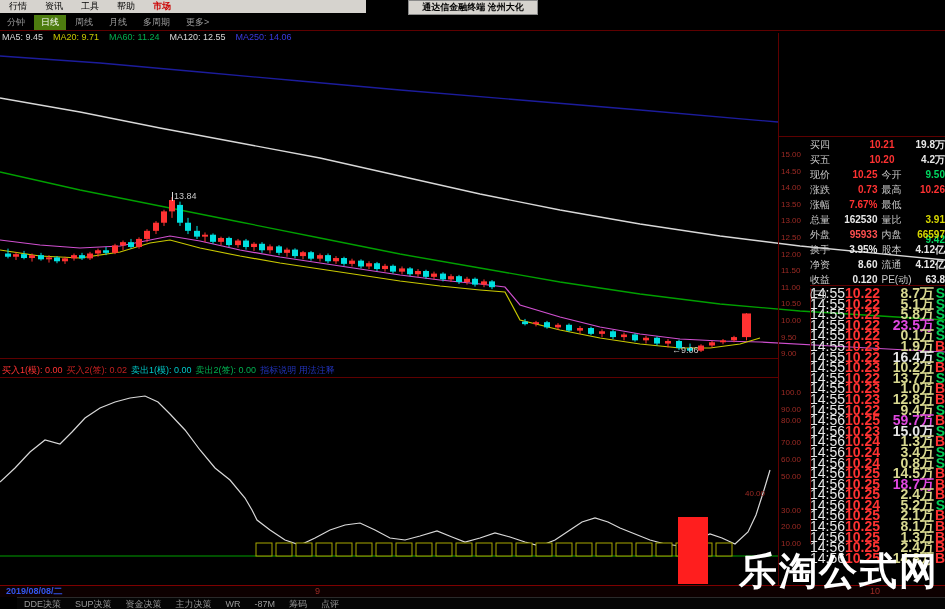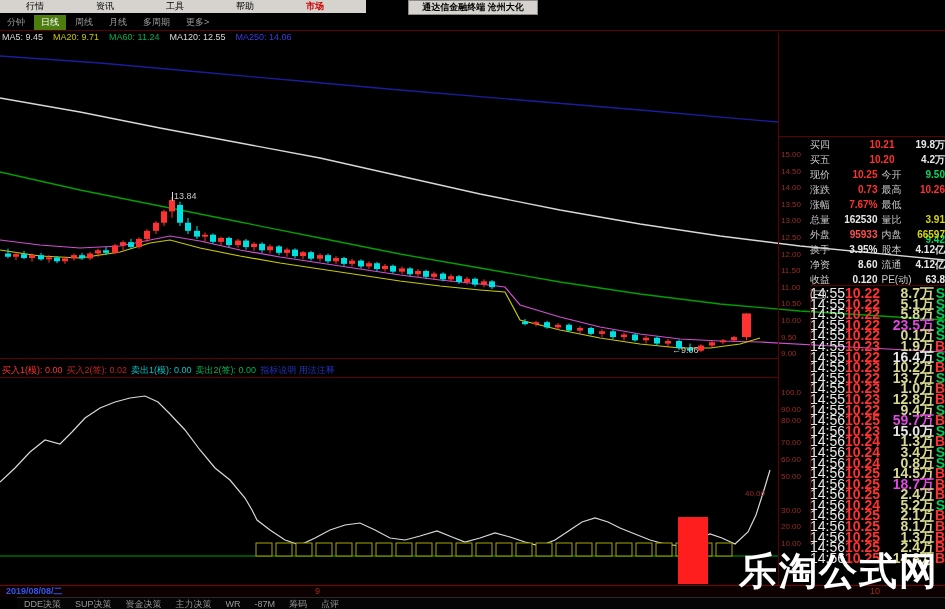--- a/index.html
+++ b/index.html
@@ -1,21 +1,21 @@
 <!DOCTYPE html>
 <html><head>
 <meta charset="utf-8">
 <style>
   html,body{margin:0;padding:0;background:#000;}
   .screen{position:relative;width:945px;height:609px;background:#000;overflow:hidden;
           font-family:"Liberation Sans","DejaVu Sans",sans-serif;}
   .abs{position:absolute;}
   #menubar{left:0;top:0;width:366px;height:13px;background:#d6d3ce;display:flex;align-items:center;
            font-size:9px;color:#000;}
-  #menubar .mi{padding:0 26px;cursor:default;}
+  #menubar .mi{padding:0 9px;cursor:default;}
   #title-chip{left:408px;top:0px;width:128px;height:13px;background:#d6d3ce;border:1px solid #8a8a8a;
               font-size:9px;color:#000;display:flex;align-items:center;justify-content:center;font-weight:bold;}
   #periodbar{left:0;top:14px;width:945px;height:16px;display:flex;align-items:center;font-size:9px;color:#9a9a9a;}
   #periodbar .pi{padding:1px 7px;margin-right:2px;}
   #periodbar .active{background:#4d7c0f;color:#fff;}
   #marow{left:2px;top:32px;width:770px;height:12px;font-size:9px;display:flex;gap:10px;white-space:nowrap;}
   #indheader{left:2px;top:364px;width:770px;height:12px;font-size:9px;display:flex;gap:4px;white-space:nowrap;}
   .axis-label{position:absolute;font-size:8px;color:#9e2b25;width:28px;}
   .rline{position:absolute;background:#5e0000;}
   #quote{left:810px;top:137px;width:135px;font-size:10px;}

